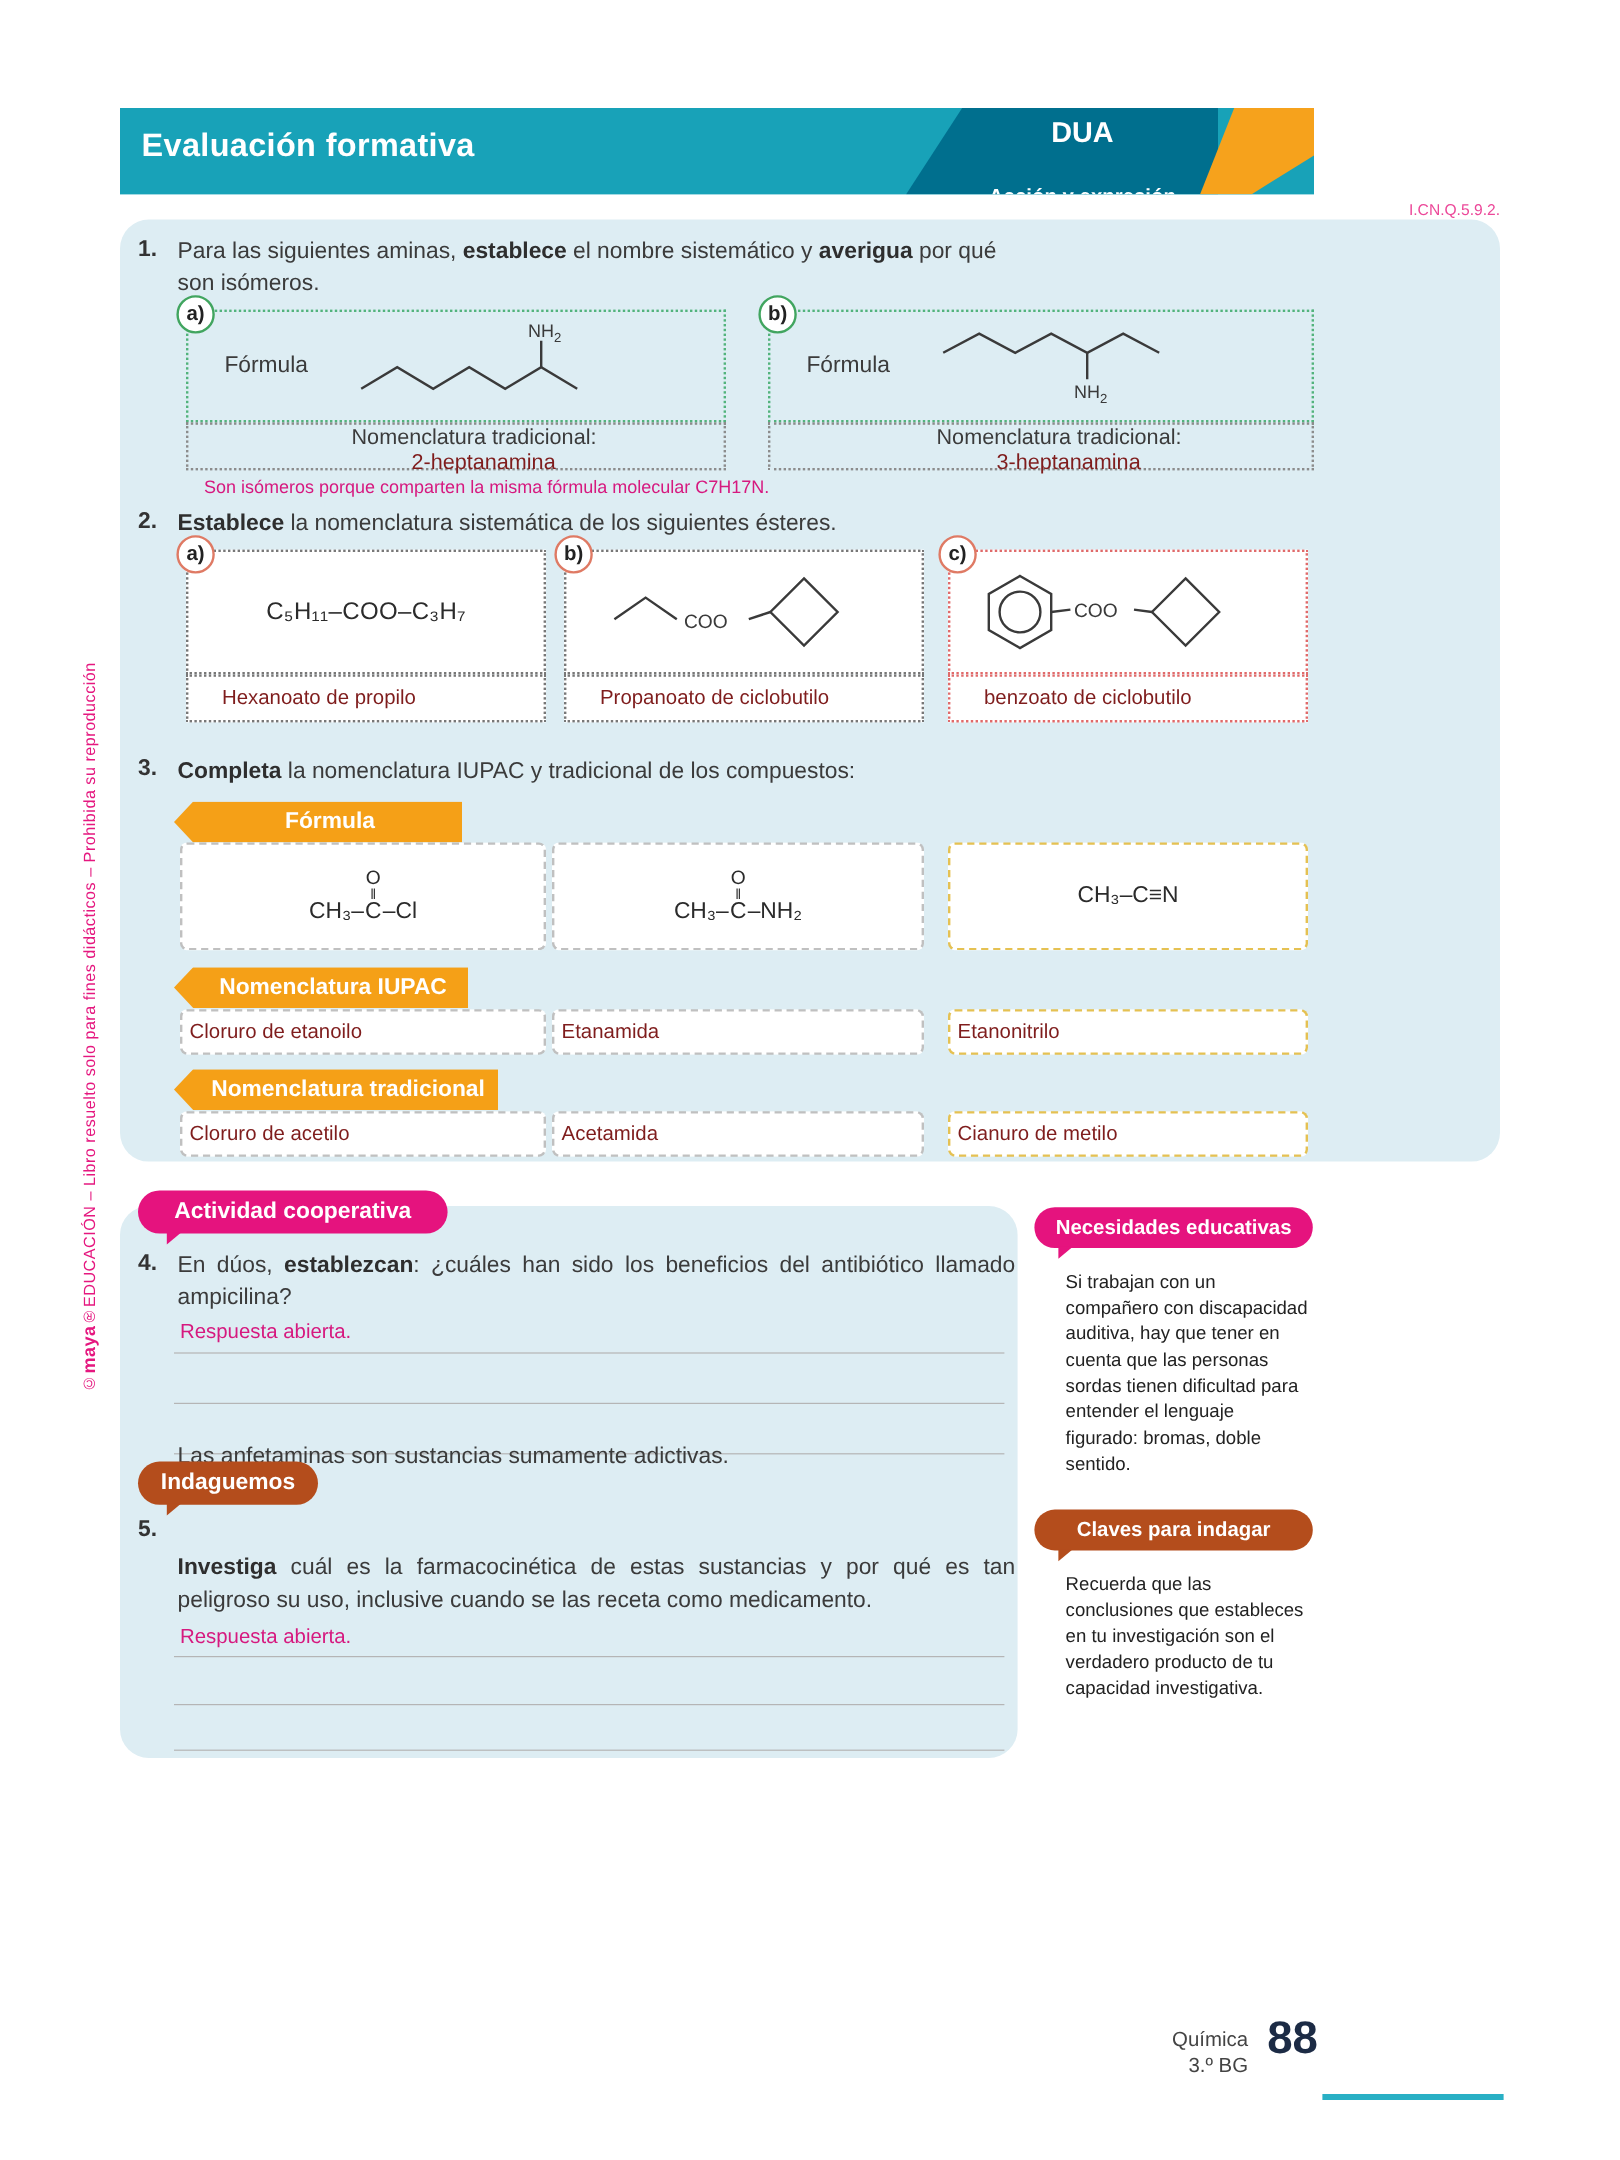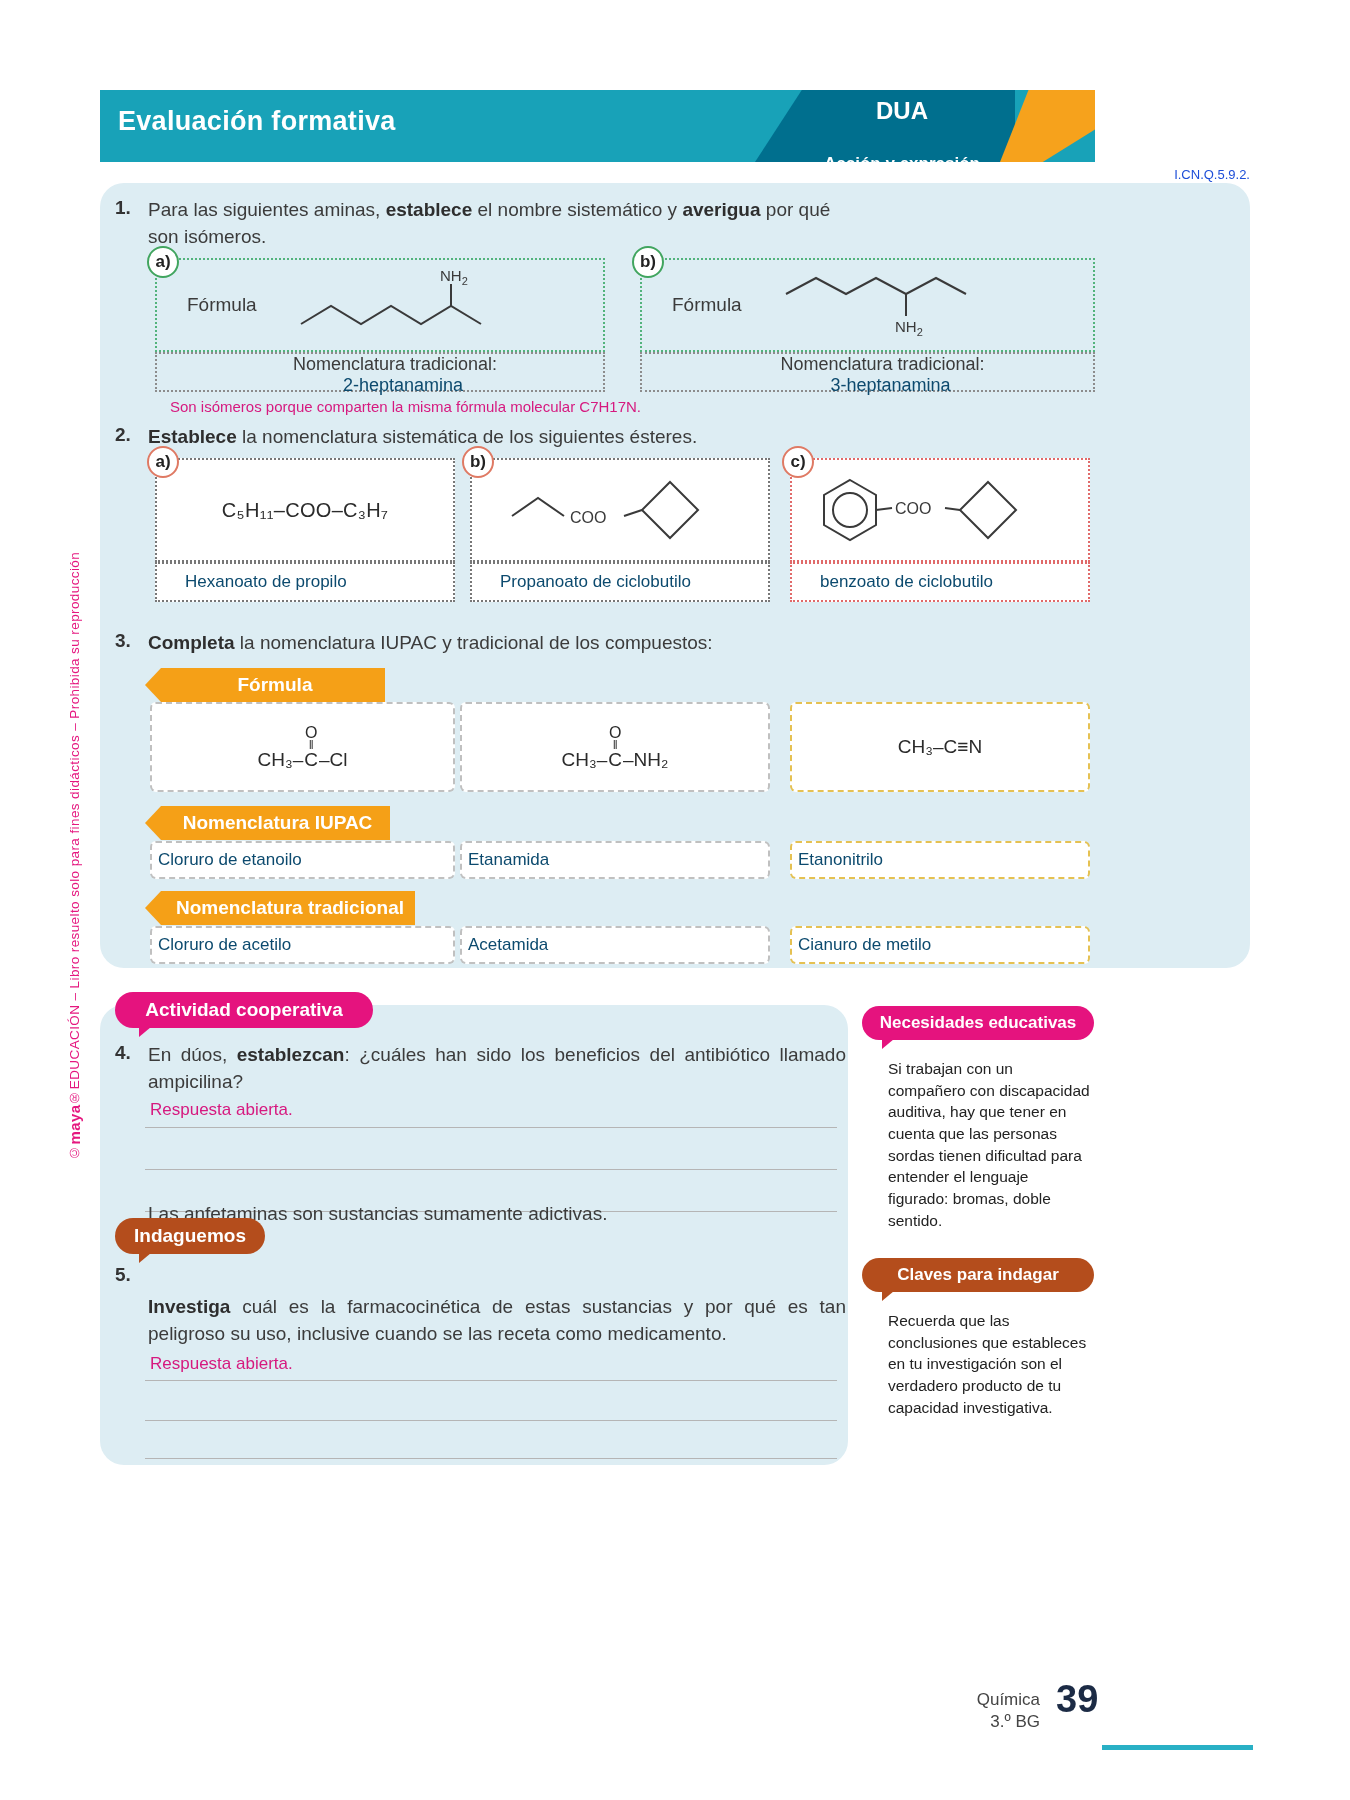--- a/index.html
+++ b/index.html
@@ -7,38 +7,38 @@
   body{font-family:"Liberation Sans","DejaVu Sans",sans-serif;color:#3b3b3b;}
   .page{position:relative;width:1350px;height:1800px;background:#fff;overflow:hidden;}
 
   
   .banner{position:absolute;left:100px;top:90px;width:995px;height:72px;background:#18a2b8;}
   .banner-title{position:absolute;left:18px;top:16px;font-size:27px;font-weight:bold;color:#fff;letter-spacing:.3px;}
   .dua{position:absolute;right:80px;top:0;width:260px;height:72px;background:#006f8e;clip-path:polygon(18% 0,100% 0,100% 100%,0 100%);color:#fff;text-align:center;padding-top:8px;padding-left:34px;}
   .dua-title{font-size:24px;font-weight:bold;line-height:1.1;}
   .dua-sub{font-size:17px;font-weight:bold;margin-top:30px;}
   .corner{position:absolute;right:0;top:0;width:95px;height:72px;background:#f6a21c;clip-path:polygon(30% 0,100% 0,100% 55%,45% 100%,0 100%);}
-  .std-code{position:absolute;left:950px;top:167px;width:300px;text-align:right;font-size:13px;color:#1d4ed8;}
+  .std-code{position:absolute;left:950px;top:167px;width:300px;text-align:right;font-size:13px;color:#ec4899;}
 
   
   .vtext{position:absolute;left:66px;top:415px;height:745px;writing-mode:vertical-rl;transform:rotate(180deg);font-size:13.5px;color:#e5177f;white-space:nowrap;letter-spacing:.4px;}
   .vtext .brand{font-weight:bold;font-size:15px;}
 
   .panel{position:absolute;background:#ddedf3;border-radius:24px;}
 
   .qnum{position:absolute;font-size:19px;font-weight:bold;color:#333;}
   .qtext{position:absolute;font-size:19px;color:#3b3b3b;line-height:1.42;}
   .qtext b{font-weight:bold;color:#2e2e2e;}
   .just{text-align:justify;}
 
   
   .fbox-top{position:absolute;border:2px dotted #52b37c;display:flex;align-items:center;padding-left:30px;}
   .fbox-bottom{position:absolute;border:2px dotted #8c8c8c;display:flex;align-items:center;padding-left:30px;font-size:18px;color:#3b3b3b;flex-direction:column;}
   .flabel{font-size:19px;color:#3b3b3b;margin-right:34px;}
-  .pans{color:#0c4a6e;}
+  .pans{color:#7f1d1d;}
   .fbox-bottom .pans{margin-left:16px;font-size:18px;}
   .circle{position:absolute;left:-10px;top:-14px;width:32px;height:32px;border-radius:50%;background:#fff;border:2px solid #41a55f;font-weight:bold;font-size:17px;color:#222;display:flex;align-items:center;justify-content:center;z-index:2;}
   .circle.salmon{border-color:#df7a64;}
   .pnote{position:absolute;font-size:15px;color:#d6197f;}
 
   
   .ebox{position:absolute;border:2px dotted #777;background:#fff;display:flex;align-items:center;justify-content:center;}
   .ebox.pinkb{border-color:#e06a6a;}
   .ebox-ans{position:absolute;border:2px dotted #777;background:#fff;display:flex;align-items:center;padding-left:28px;font-size:17px;}
   .ebox-ans.pinkb{border-color:#e06a6a;}
@@ -254,16 +254,16 @@
   <div class="ruled" style="left:145px;top:1458px;width:692px;"></div>
 
   <div class="aside-head pinkbg" style="left:862px;top:1006px;width:232px;">Necesidades educativas</div>
   <div class="aside-body" style="left:888px;top:1058px;width:205px;">Si trabajan con un compañero con discapacidad auditiva, hay que tener en cuenta que las personas sordas tienen dificultad para entender el lenguaje figurado: bromas, doble sentido.</div>
 
   <div class="aside-head brownbg" style="left:862px;top:1258px;width:232px;">Claves para indagar</div>
   <div class="aside-body" style="left:888px;top:1310px;width:205px;">Recuerda que las conclusiones que estableces en tu investigación son el verdadero producto de tu capacidad investigativa.</div>
 
   <div class="f-subject">Química</div>
   <div class="f-grade">3.º BG</div>
-  <div class="f-page">39</div>
+  <div class="f-page">88</div>
   <div class="f-bar"></div>
 
 </div>
 
 </body></html>

